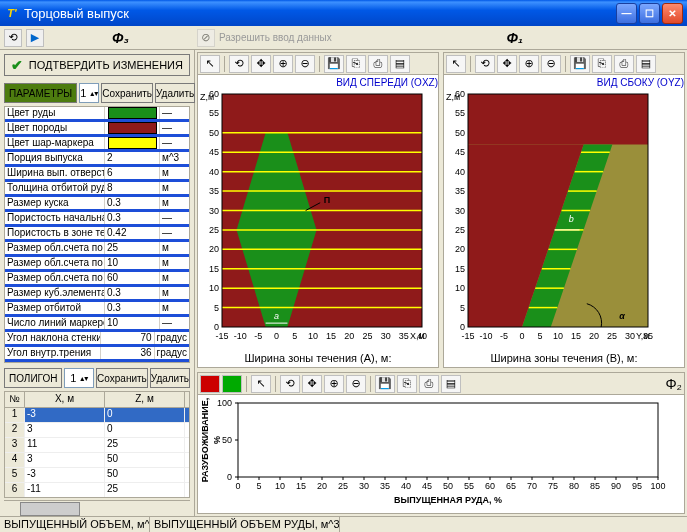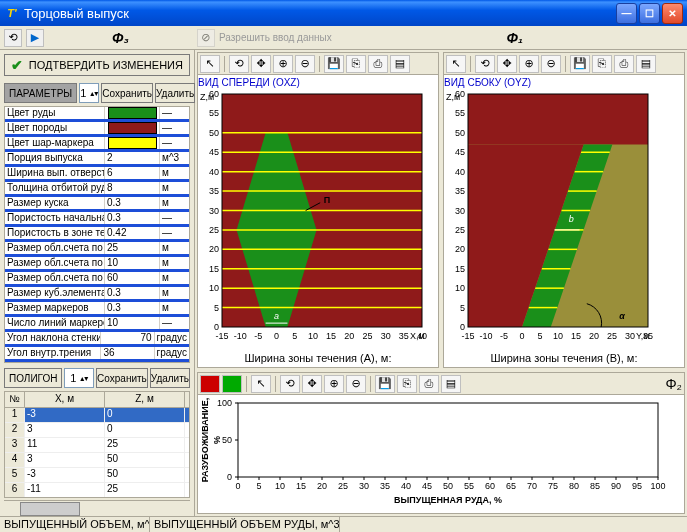--- a/index.html
+++ b/index.html
@@ -18,21 +18,21 @@
 .toprow .smallbtn { width: 18px; height: 18px; border: 1px solid #bfbfbf; background: #f0f0f0; display: flex; align-items: center; justify-content: center; cursor: pointer; }
 .toprow .phi { font-weight: bold; font-size: 14px; font-style: italic; }
 
 .mainarea { display: flex; height: calc(532px - 26px - 24px - 16px); }
 
 
 .leftpanel { width: 195px; border-right: 1px solid #aca899; display: flex; flex-direction: column; }
 .confirm-btn { margin: 4px; height: 22px; border: 1px solid #7a7a7a; background: #ece9d8; display: flex; align-items: center; justify-content: center; gap: 6px; cursor: pointer; font-size: 10px; }
 .confirm-btn .check { color: #1a8f1a; font-weight: bold; font-size: 14px; }
 .param-header { margin: 2px 4px; height: 22px; display: flex; align-items: center; gap: 2px; }
-.param-header .lbl { border: 1px solid #7a7a7a; background: #a3a3a3; padding: 2px 4px; height: 20px; display: flex; align-items: center; font-size: 10px; }
+.param-header .lbl { border: 1px solid #7a7a7a; background: #4d7c0f; padding: 2px 4px; height: 20px; display: flex; align-items: center; font-size: 10px; }
 .param-header .spin { width: 34px; height: 20px; border: 1px solid #7f9db9; background: #fff; display: flex; align-items: center; justify-content: center; }
 .param-header .btn { flex: 1; height: 20px; border: 1px solid #7a7a7a; background: #ece9d8; font-size: 10px; cursor: pointer; }
 
 .param-table { margin: 0 4px; border: 1px solid #aca899; background: #fff; }
 .param-row { display: flex; height: 15px; border-bottom: 3px solid #1d4ed8; }
 .param-row .pname { width: 100px; padding: 0 2px; border-right: 1px solid #d4d0c8; font-size: 10px; overflow: hidden; white-space: nowrap; }
 .param-row .pval { width: 55px; padding: 0 2px; border-right: 1px solid #d4d0c8; font-size: 10px; }
 .param-row .punit { flex: 1; padding: 0 2px; font-size: 10px; }
 .param-row .colorcell { display: flex; align-items: center; }
 .param-row .swatch { width: 52px; height: 12px; border: 1px solid #000; margin-left: 1px; }
@@ -54,21 +54,21 @@
 .hscroll { height: 16px; background: #ece9d8; border-top: 1px solid #aca899; margin: 2px 4px 0 4px; position: relative; }
 .hscroll .thumb { position: absolute; left: 16px; width: 60px; height: 14px; top: 1px; background: #cdcdcd; border: 1px solid #888; }
 
 
 .rightarea { flex: 1; display: flex; flex-direction: column; }
 .charts-top { display: flex; height: 320px; }
 .chartpane { flex: 1; border: 1px solid #aca899; margin: 2px; display: flex; flex-direction: column; background: #fff; }
 .chart-toolbar { height: 22px; background: #ece9d8; border-bottom: 1px solid #aca899; display: flex; align-items: center; padding: 0 2px; gap: 2px; }
 .tbtn { width: 20px; height: 18px; border: 1px solid #bfbfbf; background: #f6f6f6; display: flex; align-items: center; justify-content: center; font-size: 11px; cursor: pointer; }
 .tsep { width: 1px; height: 16px; background: #aca899; margin: 0 2px; }
-.chart-title { text-align: left; color: #0000cc; font-size: 10px; padding: 2px 0; }
+.chart-title { text-align: right; color: #0000cc; font-size: 10px; padding: 2px 0; }
 .chart-body { flex: 1; position: relative; }
 .chart-xlabel { text-align: center; font-size: 9px; padding: 1px 0 3px 0; }
 
 .chartpane2 { flex: 1; border: 1px solid #aca899; margin: 2px; display: flex; flex-direction: column; background: #fff; }
 
 
 .statusbar { height: 16px; background: #ece9d8; border-top: 1px solid #aca899; display: flex; font-size: 10px; }
 .statusbar .cell { border-right: 1px solid #aca899; padding: 1px 4px; white-space: nowrap; overflow: hidden; }
 
 svg text { font-size: 9px; }
@@ -180,37 +180,37 @@
           <div class="pname">Размер обл.счета по Z</div>
           <div class="pval">60</div>
           <div class="punit">м</div>
         </div>
         <div class="param-row">
           <div class="pname">Размер куб.элемента</div>
           <div class="pval">0.3</div>
           <div class="punit">м</div>
         </div>
         <div class="param-row">
-          <div class="pname">Размер маркеров</div>
+          <div class="pname">Размер отбитой</div>
           <div class="pval">0.3</div>
           <div class="punit">м</div>
         </div>
         <div class="param-row">
           <div class="pname">Число линий маркеров</div>
           <div class="pval">10</div>
           <div class="punit">—</div>
         </div>
         <div class="param-row">
           <div class="pname">Угол наклона стенки</div>
           <div class="pval" style="text-align:right;width:55px;">70</div>
           <div class="punit">градус</div>
         </div>
         <div class="param-row">
           <div class="pname">Угол внутр.трения</div>
-          <div class="pval" style="width:55px;">36</div>
+          <div class="pval" style="text-align:right;width:55px;">36</div>
           <div class="punit">градус</div>
         </div>
       </div>
 
     <div class="poly-header">
       <div class="lbl">ПОЛИГОН</div>
       <div class="spin">
           <span>1</span>
           <span style="margin-left:4px;font-size:8px;">▴▾</span>
         </div>

